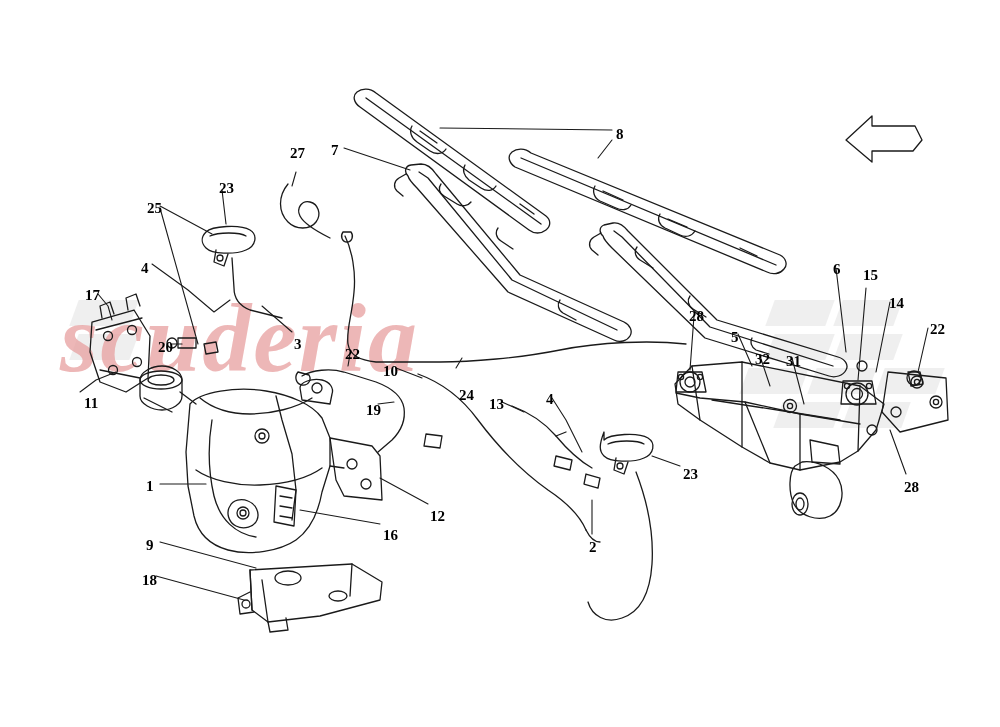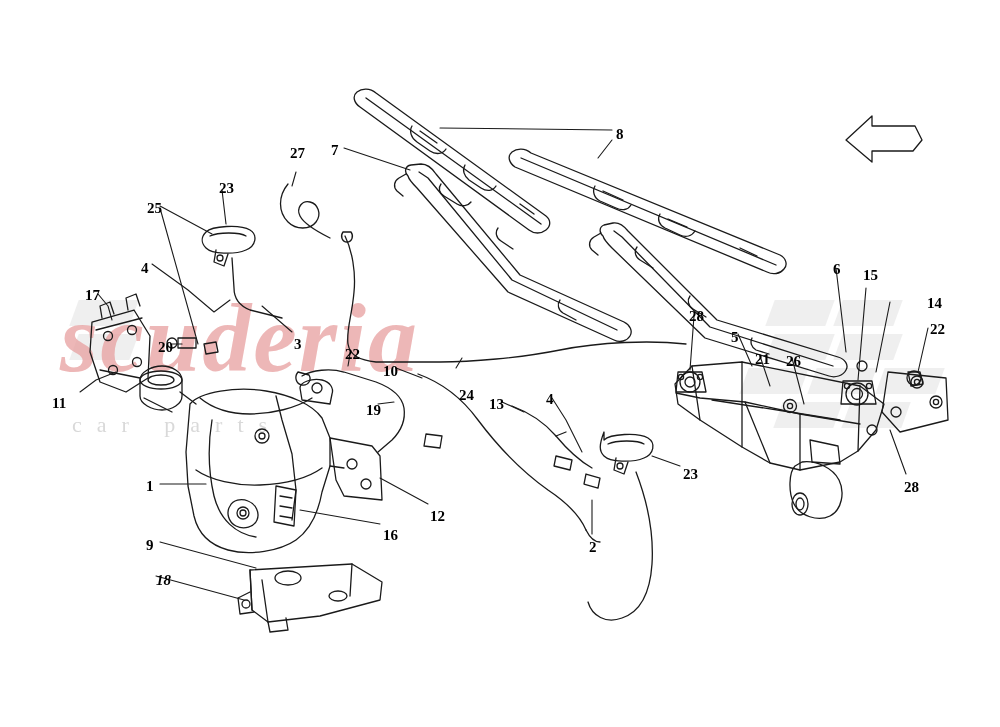--- a/index.html
+++ b/index.html
@@ -80,21 +80,20 @@
     <div class="wm-shape" style="left:770px; top:300px; width:60px; height:26px; transform:skewX(-20deg);"></div>
     <div class="wm-shape" style="left:770px; top:334px; width:60px; height:26px; transform:skewX(-20deg);"></div>
     <div class="wm-shape" style="left:838px; top:300px; width:60px; height:26px; transform:skewX(-20deg);"></div>
     <div class="wm-shape" style="left:838px; top:334px; width:60px; height:26px; transform:skewX(-20deg);"></div>
     <div class="wm-shape" style="left:744px; top:368px; width:60px; height:26px; transform:skewX(-20deg);"></div>
     <div class="wm-shape" style="left:812px; top:368px; width:60px; height:26px; transform:skewX(-20deg);"></div>
     <div class="wm-shape" style="left:880px; top:368px; width:60px; height:26px; transform:skewX(-20deg);"></div>
     <div class="wm-shape" style="left:778px; top:402px; width:60px; height:26px; transform:skewX(-20deg);"></div>
     <div class="wm-shape" style="left:846px; top:402px; width:60px; height:26px; transform:skewX(-20deg);"></div>
     <div class="wm-main">scuderia</div>
-    <div class="wm-sub">car parts</div>
   </div>
 
   <svg id="art" width="1000" height="727" viewBox="0 0 1000 727">
     <g fill="none" stroke="#1a1a1a" stroke-width="1.3" stroke-linecap="round" stroke-linejoin="round">
 
       <g>
         <path d="M915 126 L872 126 L872 116 L846 140 L872 162 L872 151 L913 151 L922 140 Z" fill="#ffffff"></path>
       </g>
 
       <g>
@@ -369,35 +368,35 @@
   <div class="lbl" style="left:589px; top:540px;">2</div>
   <div class="lbl" style="left:294px; top:337px;">3</div>
   <div class="lbl" style="left:141px; top:261px;">4</div>
   <div class="lbl" style="left:546px; top:392px;">4</div>
   <div class="lbl" style="left:731px; top:330px;">5</div>
   <div class="lbl" style="left:833px; top:262px;">6</div>
   <div class="lbl" style="left:331px; top:143px;">7</div>
   <div class="lbl" style="left:616px; top:127px;">8</div>
   <div class="lbl" style="left:146px; top:538px;">9</div>
   <div class="lbl" style="left:383px; top:364px;">10</div>
-  <div class="lbl" style="left:52px;  top:396px;">11</div>
+  <div class="lbl" style="left:84px;  top:396px;">11</div>
   <div class="lbl" style="left:430px; top:509px;">12</div>
   <div class="lbl" style="left:489px; top:397px;">13</div>
-  <div class="lbl" style="left:927px; top:296px;">14</div>
+  <div class="lbl" style="left:889px; top:296px;">14</div>
   <div class="lbl" style="left:863px; top:268px;">15</div>
   <div class="lbl" style="left:383px; top:528px;">16</div>
   <div class="lbl" style="left:85px;  top:288px;">17</div>
-  <div class="lbl" style="left:156px; top:573px;font-style:italic;">18</div>
+  <div class="lbl" style="left:142px; top:573px;">18</div>
   <div class="lbl" style="left:366px; top:403px;">19</div>
   <div class="lbl" style="left:158px; top:340px;">20</div>
-  <div class="lbl" style="left:755px; top:352px;">21</div>
+  <div class="lbl" style="left:755px; top:352px;">32</div>
   <div class="lbl" style="left:345px; top:347px;">22</div>
   <div class="lbl" style="left:930px; top:322px;">22</div>
   <div class="lbl" style="left:219px; top:181px;">23</div>
   <div class="lbl" style="left:683px; top:467px;">23</div>
   <div class="lbl" style="left:459px; top:352px;margin-top:36px;">24</div>
   <div class="lbl" style="left:136px; top:201px;margin-left:11px;">25</div>
-  <div class="lbl" style="left:786px; top:354px;">26</div>
+  <div class="lbl" style="left:786px; top:354px;">31</div>
   <div class="lbl" style="left:290px; top:146px;">27</div>
   <div class="lbl" style="left:689px; top:309px;">28</div>
   <div class="lbl" style="left:904px; top:480px;">28</div>
 
 </div>
 
 </body></html>

